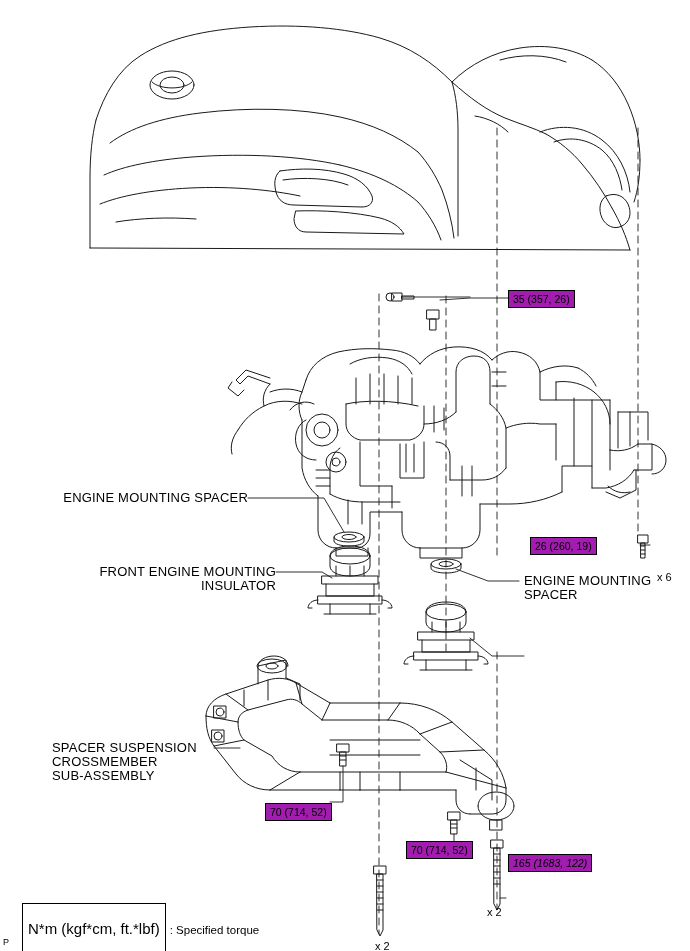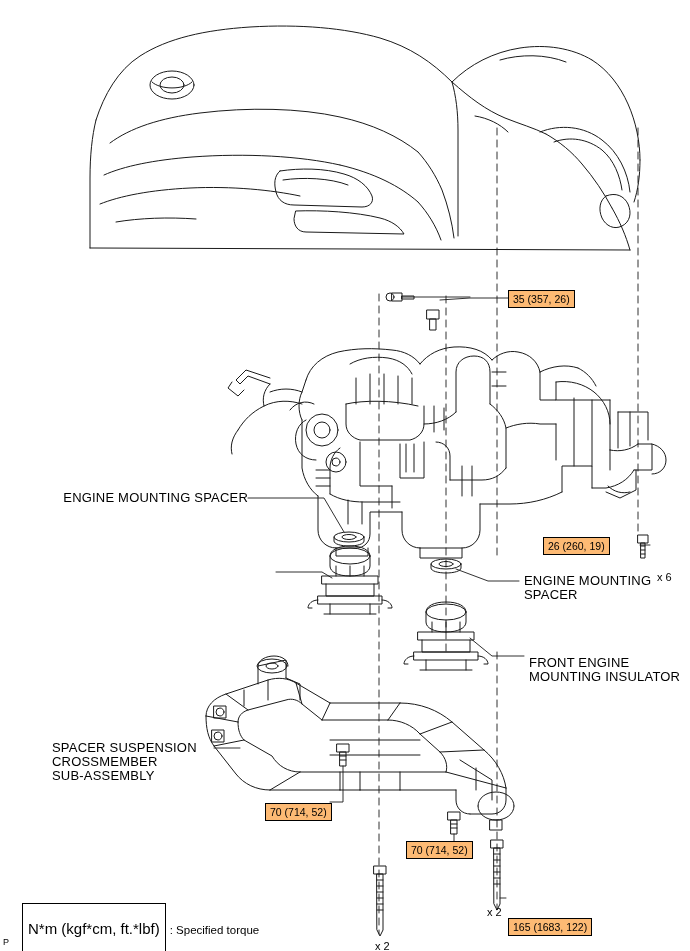--- a/index.html
+++ b/index.html
@@ -32,21 +32,21 @@
     letter-spacing: 0.2px;
     color: #000;
     white-space: pre-line;
   }
   .label.right {
     text-align: right;
   }
   .torque-box {
     position: absolute;
     border: 1px solid #000;
-    background: #fdba74;
+    background: #a21caf;
     font-size: 10.5px;
     line-height: 12px;
     padding: 2px 4px 2px 4px;
     white-space: nowrap;
   }
   .xmult {
     position: absolute;
     font-size: 11px;
     line-height: 12px;
     white-space: nowrap;
@@ -348,40 +348,40 @@
         <path d="M330,802 L343,802 L343,766"></path>
         <path d="M440,848 L454,848 L454,834"></path>
         <path d="M506,898 L500,898"></path>
       </g>
 
     </g>
   </svg>
 
   <div class="label right" style="left:60px; top:491px; width:188px;">ENGINE MOUNTING SPACER</div>
 
+  <div class="label right" style="left:60px; top:565px; width:216px;">FRONT ENGINE MOUNTING
+INSULATOR</div>
 
   <div class="label" style="left:524px; top:574px; width:160px;">ENGINE MOUNTING
 SPACER</div>
 
-  <div class="label" style="left:529px; top:656px; width:160px;">FRONT ENGINE
-MOUNTING INSULATOR</div>
 
   <div class="label" style="left:52px; top:741px; width:170px;">SPACER SUSPENSION
 CROSSMEMBER
 SUB-ASSEMBLY</div>
 
   <div class="torque-box" style="left:508px; top:290px;">35 (357, 26)</div>
 
-  <div class="torque-box" style="left:543px; top:537px;">26 (260, 19)</div>
+  <div class="torque-box" style="left:530px; top:537px;">26 (260, 19)</div>
 
   <div class="torque-box" style="left:265px; top:803px;">70 (714, 52)</div>
 
   <div class="torque-box" style="left:406px; top:841px;">70 (714, 52)</div>
 
-  <div class="torque-box" style="left:508px; top:918px;">165 (1683, 122)</div>
+  <div class="torque-box" style="left:508px; top:854px;font-style:italic;">165 (1683, 122)</div>
 
   <div class="xmult" style="left:657px; top:539px;">x 6</div>
 
   <div class="xmult" style="left:487px; top:874px;">x 2</div>
 
   <div class="xmult" style="left:375px; top:908px;">x 2</div>
 
   <div class="legend" style="left:22px; top:903px;">
     <span class="boxed">N*m (kgf*cm, ft.*lbf)</span><span style="margin-left:4px;">: Specified torque</span>
   </div>

